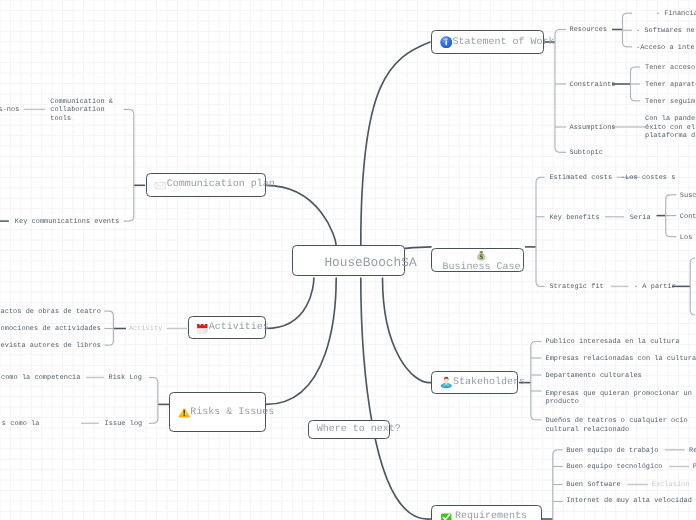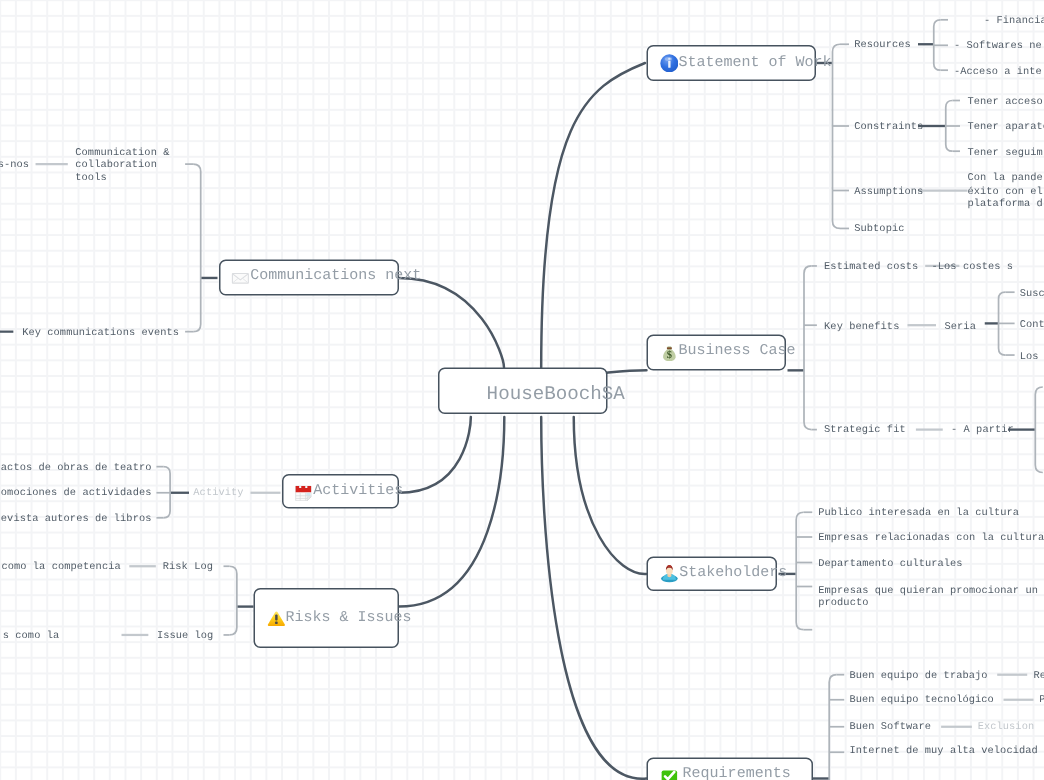--- a/index.html
+++ b/index.html
@@ -127,20 +127,22 @@
   <div class="topic" style="left:629.7px;top:213.75px;">Seria</div>
   <div class="topic" style="left:634px;top:283.35px;">- A partir</div>
   <div class="topic" style="left:679.8px;top:191.75px;">Susc</div>
   <div class="topic" style="left:679.8px;top:212.55px;text-align:right;">Cont</div>
   <div class="topic" style="left:679.8px;top:233.65px;">Los</div>
   <div class="topic" style="left:545.5px;top:338.45px;">Publico interesada en la cultura</div>
   <div class="topic" style="left:545.5px;top:354.95px;">Empresas relacionadas con la cultura</div>
   <div class="topic" style="left:545.5px;top:371.95px;">Departamento culturales</div>
   <div class="topic" style="left:545.5px;top:389.7px;">Empresas que quieran promocionar un
 producto</div>
+  <div class="topic" style="left:545.5px;top:417.2px;">Dueños de teatros o cualquier ocio
+cultural relacionado</div>
   <div class="topic" style="left:566.3px;top:446.75px;">Buen equipo de trabajo</div>
   <div class="topic" style="left:566.3px;top:463.45px;">Buen equipo tecnológico</div>
   <div class="topic" style="left:566.3px;top:481.45px;">Buen Software</div>
   <div class="topic" style="left:566.3px;top:497px;">Internet de muy alta velocidad</div>
   <div class="topic" style="left:689px;top:446.75px;">Re</div>
   <div class="topic" style="left:692.8px;top:463.45px;">P</div>
   <div class="topic muted" style="left:651.8px;top:481.45px;">Exclusion</div>
   <div class="topic muted" style="left:128.9px;top:325.45px;">Activity</div>
   <div class="topic r" style="left:101px;top:308.05px;">actos de obras de teatro</div>
   <div class="topic r" style="left:101px;top:325.45px;">omociones de actividades</div>
@@ -167,21 +169,21 @@
           </radialGradient>
         </defs>
         <circle cx="8" cy="8" r="7.7" fill="url(#gi)"></circle>
         <ellipse cx="7.2" cy="4.2" rx="3.2" ry="1.7" fill="#ffffff" opacity="0.28"></ellipse>
         <rect x="7.0" y="3.3" width="2.0" height="1.7" rx="0.5" fill="#eaf0fb" opacity="0.85"></rect>
         <rect x="7.0" y="5.7" width="2.0" height="6.1" rx="0.6" fill="#eaf0fb"></rect>
       </svg>
       <i style="display:inline-block;width:2.2px"></i>
       <span class="lbl">Statement of Work</span>
     </div>
-  <div class="node" style="left:430.5px;top:223px;width:93.5px;height:23.5px;padding-left:8.4px;">
+  <div class="node" style="left:430.5px;top:248px;width:93.5px;height:23.5px;padding-left:8.4px;flex-direction:column;">
       <svg class="ico" width="12.5" height="12.5" viewBox="0 0 16 16">
         <path d="M6.6 2.2 L9.4 2.2 L10.0 4.1 L6.0 4.1 Z" fill="#cfd9bb"></path>
         <path d="M8 3.8 C4.2 5.9 2.3 9.0 2.7 11.9 C3.0 14.0 5.1 15.0 8 15.0 C10.9 15.0 13.0 14.0 13.3 11.9 C13.7 9.0 11.8 5.9 8 3.8 Z" fill="#bfcda3"></path>
         <rect x="5.9" y="3.2" width="4.2" height="1.6" rx="0.35" fill="#7d4f2c"></rect>
         <text x="8" y="12.6" font-size="9" font-family="Liberation Serif,serif" font-weight="bold" fill="#3f5a2a" text-anchor="middle">$</text>
       </svg>
       <i style="display:inline-block;width:2.2px"></i>
       <span class="lbl">Business Case</span>
     </div>
   <div class="node" style="left:431.2px;top:370.8px;width:87px;height:23.6px;padding-left:8.2px;">
@@ -196,20 +198,23 @@
       <i style="display:inline-block;width:2.4px"></i>
       <span class="lbl">Stakeholders</span>
     </div>
   <div class="node" style="left:431px;top:504.7px;width:110.7px;height:23.6px;padding-left:8.2px;">
       <svg class="ico" width="12.5" height="12.5" viewBox="0 0 16 16">
         <rect x="1.4" y="4.6" width="13.2" height="10.0" rx="1.6" fill="#3fc20a"></rect>
         <path d="M4.3 9.7 L6.7 12.1 L12.2 5.9" stroke="#ffffff" stroke-width="2.2" fill="none" stroke-linecap="round" stroke-linejoin="round"></path>
       </svg>
       <i style="display:inline-block;width:2.4px"></i>
       <span class="lbl">Requirements</span>
+    </div>
+  <div class="node" style="left:307.5px;top:419.5px;width:82.3px;height:19px;padding-left:8.3px;">
+      <span class="lbl">Where to next?</span>
     </div>
   <div class="node" style="left:168.8px;top:392.4px;width:97.2px;height:40px;padding-left:8px;">
       <svg class="ico" width="12.5" height="12.5" viewBox="0 0 16 16">
         <defs>
           <linearGradient id="gw" x1="0" y1="0" x2="0" y2="1">
             <stop offset="0" stop-color="#ffe869"></stop>
             <stop offset="0.45" stop-color="#ffd21e"></stop>
             <stop offset="1" stop-color="#f6a800"></stop>
           </linearGradient>
         </defs>
@@ -236,15 +241,15 @@
       <i style="display:inline-block;width:2.6px"></i>
       <span class="lbl">Activities</span>
     </div>
   <div class="node" style="left:146.4px;top:173.2px;width:119.3px;height:23.4px;padding-left:6.9px;">
       <svg class="ico" width="12.5" height="12.5" viewBox="0 0 16 16">
         <rect x="1.2" y="4.3" width="13.6" height="8.2" rx="0.3" fill="#fbfbfb" stroke="#dbdde0" stroke-width="0.95"></rect>
         <path d="M1.4 4.6 L8 9.7 L14.6 4.6" fill="none" stroke="#dbdde0" stroke-width="0.95"></path>
         <path d="M1.5 12.2 L6.1 8.4 M14.5 12.2 L9.9 8.4" fill="none" stroke="#e4e6e8" stroke-width="0.85"></path>
       </svg>
       <i style="display:inline-block;width:2.2px"></i>
-      <span class="lbl">Communications next</span>
+      <span class="lbl">Communication plan</span>
     </div>
 </div>
 
 </body></html>

